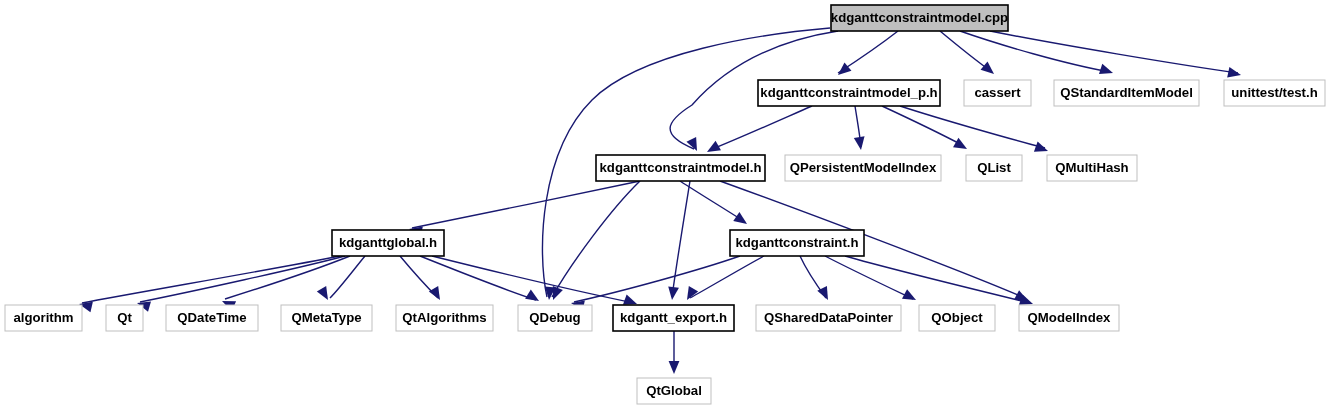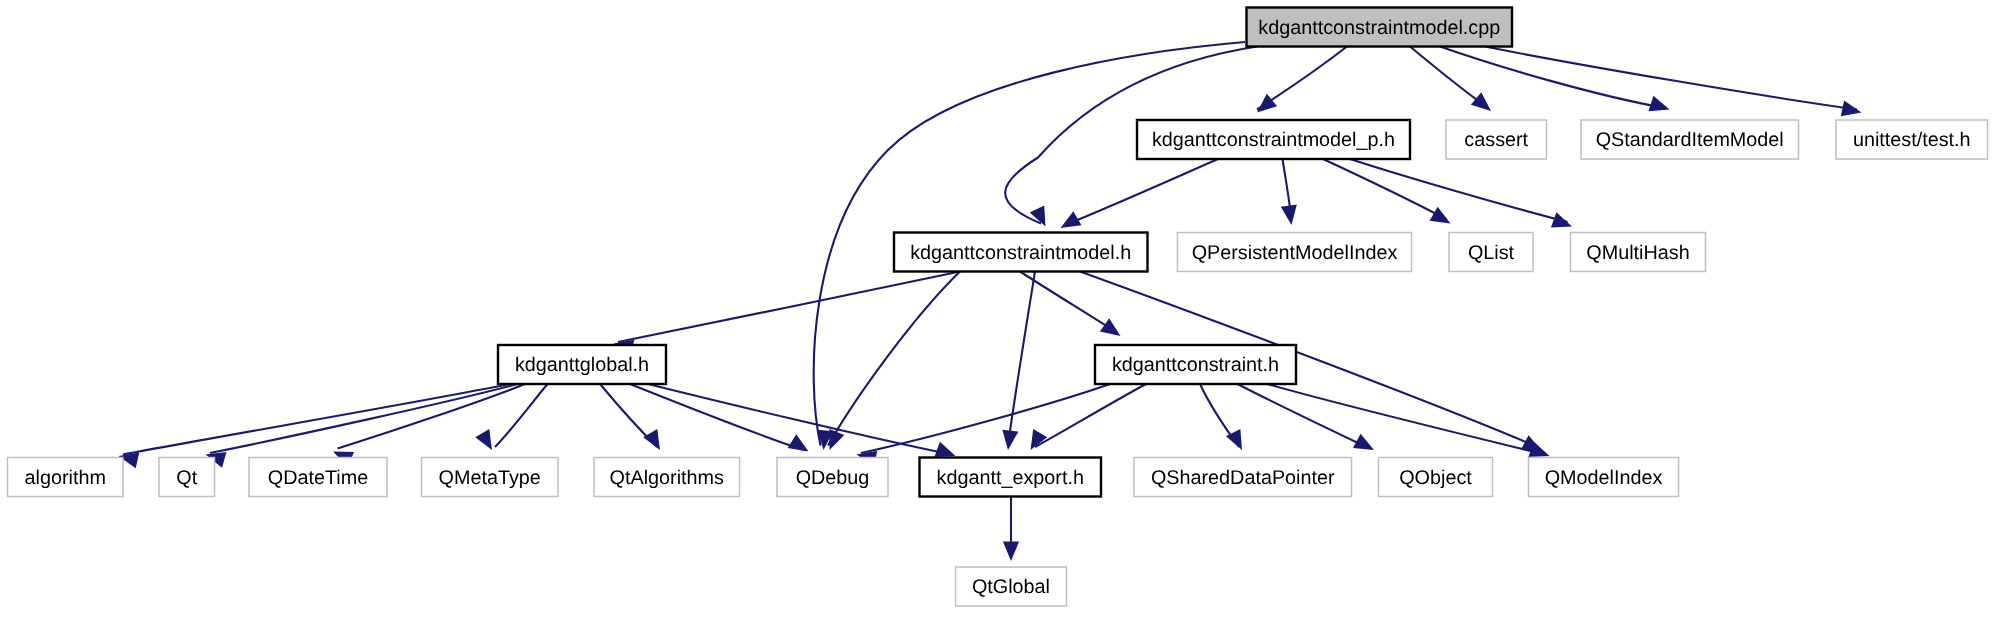--- a/index.html
+++ b/index.html
@@ -10,20 +10,21 @@
   body {
     width: 1331px;
     height: 411px;
     font-family: "Liberation Sans", sans-serif;
     overflow: hidden;
   }
   #graph-root {
     position: relative;
     width: 1073px;
     height: 411px;
+    font-weight: bold;
   }
   svg#graph-svg {
     position: absolute;
     left: 0;
     top: 0;
     width: 1331px;
     height: 411px;
   }
   .node-box {
     fill: #ffffff;

